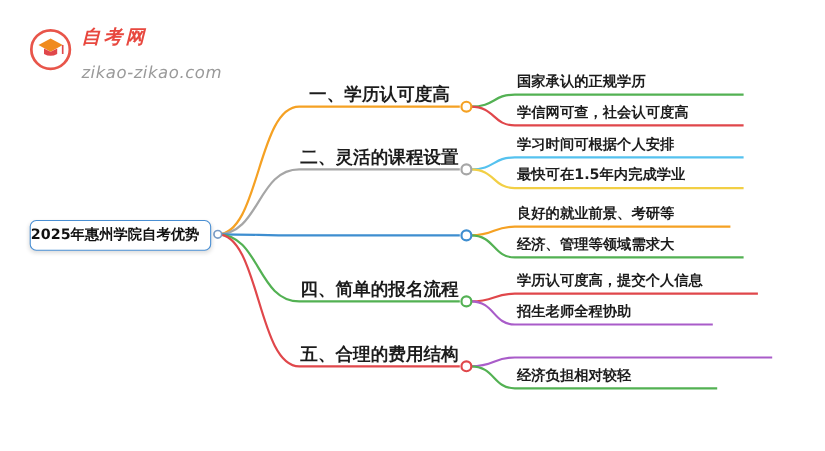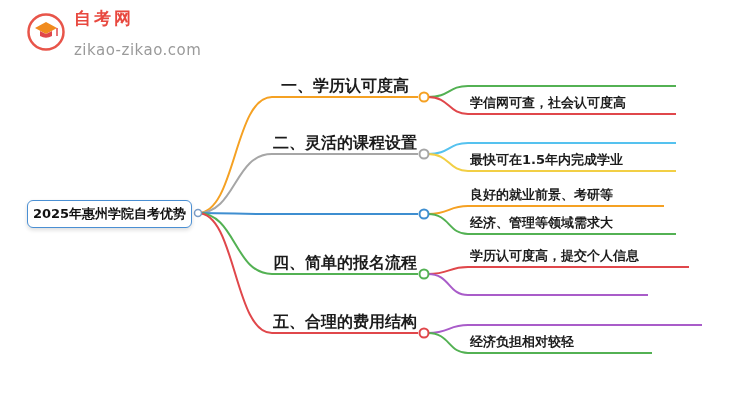--- a/index.html
+++ b/index.html
@@ -1,27 +1,27 @@
 <!DOCTYPE html>
 <html><head>
 <meta charset="utf-8">
 <style>
   html,body{margin:0;padding:0;background:#fff;}
   .stage{
     position:relative;width:750px;height:410px;background:#ffffff;overflow:hidden;
     font-family:"DejaVu Sans","Liberation Sans",sans-serif;color:#222;
   }
   .wires{position:absolute;left:0;top:0;width:750px;height:410px;}
-  .logo{position:absolute;left:26px;top:9px;display:flex;align-items:center;gap:8px;}
+  .logo{position:absolute;left:26px;top:25px;display:flex;align-items:flex-start;gap:8px;font-style:italic;}
   .logo-text{display:flex;flex-direction:column;line-height:1.1;}
   .logo-name{color:#e8483f;font-weight:bold;font-size:17px;letter-spacing:3px;}
   .logo-domain{color:#9a9a9a;font-size:15px;margin-top:14px;letter-spacing:.5px;}
   .root-node{
     position:absolute;left:27px;top:200px;width:163px;height:26px;line-height:26px;
-    text-align:center;font-size:13px;font-weight:600;color:#111;
+    text-align:left;font-size:13px;font-weight:600;color:#111;
     background:#fff;border:1px solid #4a8fd3;border-radius:6px;
     box-shadow:0 2px 4px rgba(0,0,0,.14);
   }
   .branch{
     position:absolute;left:270px;width:150px;height:19px;line-height:19px;
     text-align:center;font-size:16px;font-weight:600;color:#1c1c1c;white-space:nowrap;
   }
   .leaf{
     position:absolute;left:470px;height:19px;line-height:19px;
     font-size:13px;font-weight:600;color:#1c1c1c;white-space:nowrap;
@@ -74,20 +74,23 @@
     </span>
   </div>
 
   <div class="root-node">2025年惠州学院自考优势</div>
 
   <div class="branch" style="top:76px">一、学历认可度高</div>
   <div class="branch" style="top:133px">二、灵活的课程设置</div>
   <div class="branch" style="top:253px">四、简单的报名流程</div>
   <div class="branch" style="top:312px">五、合理的费用结构</div>
 
+  <div class="leaf" style="top:65px">国家承认的正规学历</div>
   <div class="leaf" style="top:93px">学信网可查，社会认可度高</div>
+  <div class="leaf" style="top:122px">学习时间可根据个人安排</div>
   <div class="leaf" style="top:150px">最快可在1.5年内完成学业</div>
   <div class="leaf" style="top:185px">良好的就业前景、考研等</div>
   <div class="leaf" style="top:213px">经济、管理等领域需求大</div>
   <div class="leaf" style="top:246px">学历认可度高，提交个人信息</div>
+  <div class="leaf" style="top:274px">招生老师全程协助</div>
   <div class="leaf" style="top:332px">经济负担相对较轻</div>
 
 </div>
 
 </body></html>

